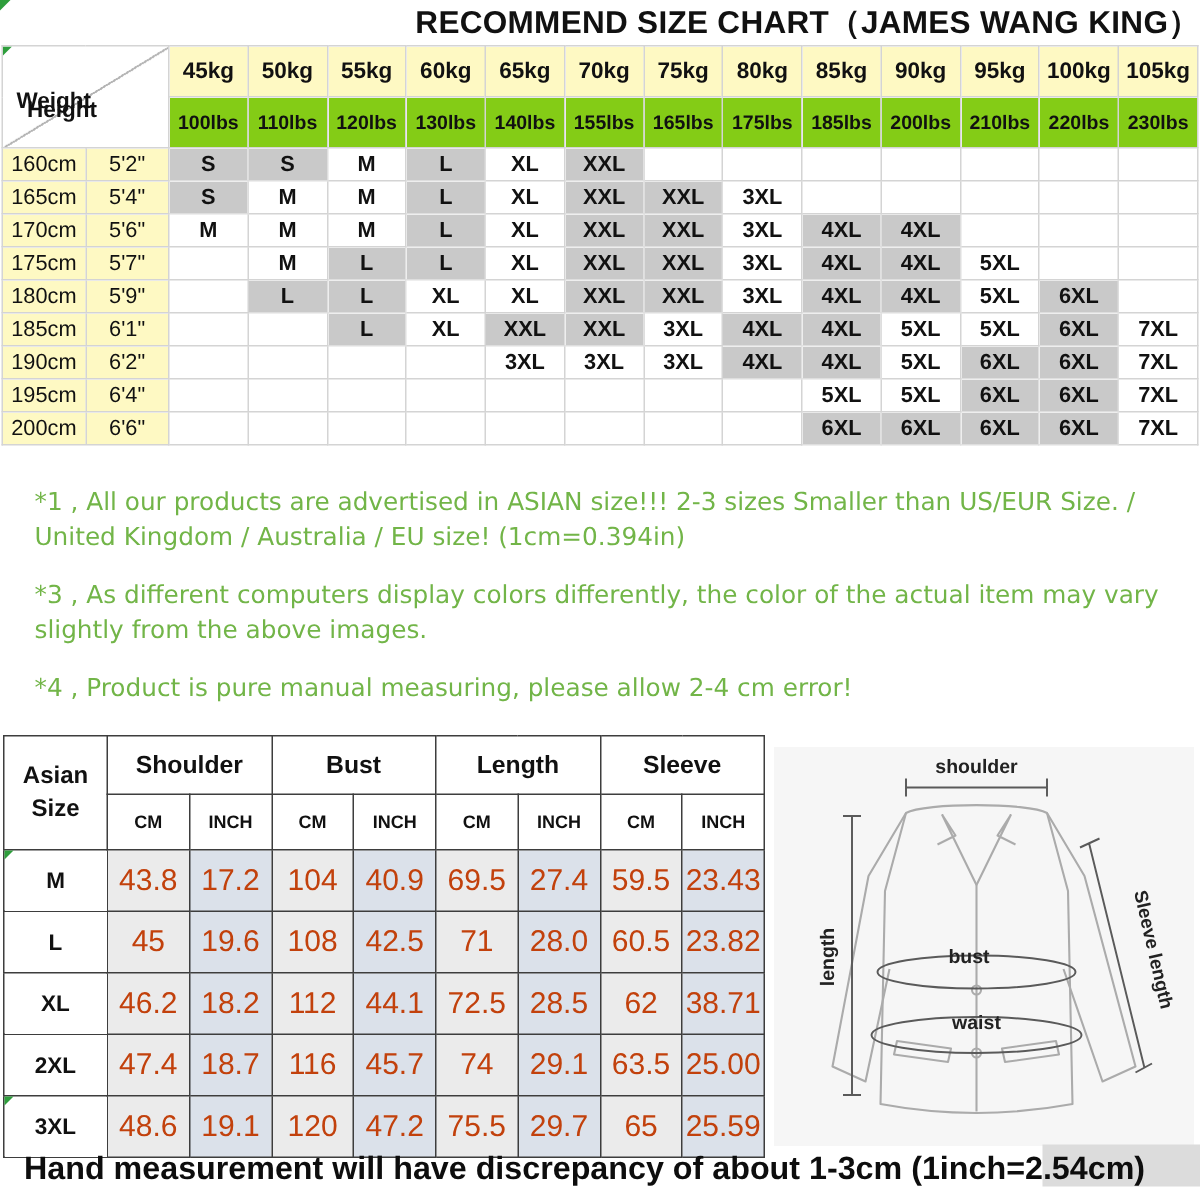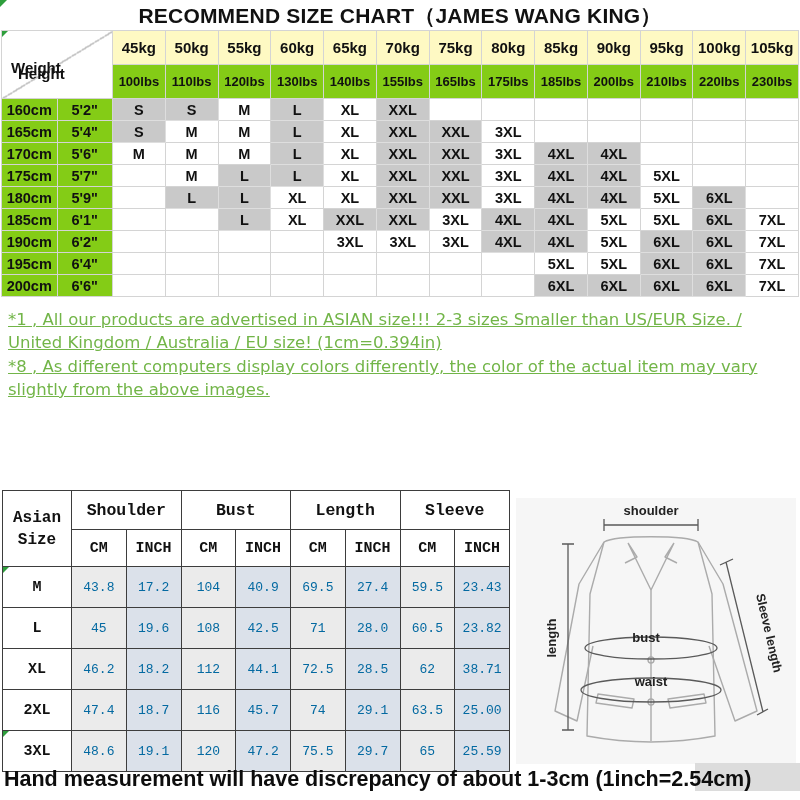--- a/index.html
+++ b/index.html
@@ -1,79 +1,79 @@
 <!DOCTYPE html>
 <html><head>
 <meta charset="utf-8">
 <style>
   html,body{margin:0;padding:0;}
   body{width:800px;height:800px;background:#fff;position:relative;overflow:hidden;
        font-family:"Liberation Sans",sans-serif;color:#111;}
 
   
-  #title{height:29px;line-height:31px;text-align:center;font-weight:bold;font-size:21px;
+  #title{height:29px;line-height:31px;text-align:right;font-weight:bold;font-size:21px;
          letter-spacing:.2px;white-space:nowrap;}
   .page-corner-mark{position:absolute;left:0;top:0;width:0;height:0;
          border-top:7px solid #2e9e3c;border-right:7px solid transparent;}
 
   
   #size-chart-table{position:absolute;top:30px;left:1px;width:798px;border-collapse:collapse;
         table-layout:fixed;border:1px solid #9f9f9f;}
   #size-chart-table th,#size-chart-table td{border:1px solid #d4d4d4;padding:0;text-align:center;
         overflow:hidden;white-space:nowrap;}
   #size-chart-table .kg{height:33px;background:#fef9c3;font-size:15px;font-weight:bold;
         border-bottom:1px dotted #bdbdbd;}
   #size-chart-table .lbs{height:33px;background:#84cc16;font-size:13px;font-weight:bold;}
   #size-chart-table tbody tr{height:22px;}
-  #size-chart-table tbody th{background:#84cc16;font-size:14.5px;font-weight:bold;}
+  #size-chart-table tbody th{background:#fef9c3;font-size:14.5px;font-weight:normal;}
   #size-chart-table th.hcm{border-right:1px dotted #c6c6c6;}
   #size-chart-table td{font-size:14.5px;font-weight:bold;background:#fff;}
   #size-chart-table td.shaded{background:#c9c9c9;border-color:#dedede;}
   th.corner{position:relative;background:#fff;
         background-image:linear-gradient(to bottom right,transparent 49.5%,#b3b3b3 49.5%,#b3b3b3 50.6%,transparent 50.6%);}
   th.corner .cw{position:absolute;left:9px;top:28px;font-size:15px;font-weight:bold;}
   th.corner .ch{position:absolute;left:16px;top:34px;font-size:15px;font-weight:bold;}
   th.corner .gmark{position:absolute;left:0;top:0;width:0;height:0;
         border-top:6px solid #2e9e3c;border-right:6px solid transparent;}
 
   
   #notes{position:absolute;top:304px;left:0;width:800px;box-sizing:border-box;padding:3px 8px 0 7px;
         color:#72b548;font-family:"DejaVu Sans",sans-serif;font-size:16.5px;line-height:23px;}
-  #notes p{margin:1px;text-decoration:underline;}
+  #notes p{margin:16px;}
 
   
   #bottom{position:absolute;top:489px;left:0;width:800px;height:283px;}
   #measure-table{position:absolute;left:2px;top:1px;width:508px;border-collapse:collapse;
-        table-layout:fixed;font-family:Liberation Mono, monospace;}
+        table-layout:fixed;}
   #measure-table th,#measure-table td{border:1.5px solid #3d3d3d;padding:0;text-align:center;}
   #measure-table .grp{height:38px;font-size:16.5px;font-weight:bold;background:#fff;}
-  #measure-table .unit{height:36px;font-size:15px;font-weight:bold;background:#fff;}
+  #measure-table .unit{height:36px;font-size:12px;font-weight:bold;background:#fff;}
   #measure-table th.asize{background:#fff;font-size:16px;font-weight:bold;line-height:22px;
         padding:0 6px;}
   #measure-table tbody tr{height:41px;}
   #measure-table tbody th{position:relative;background:#fff;font-size:15px;font-weight:bold;}
   #measure-table tbody tr:first-child th::before,
   #measure-table tbody tr:last-child th::before{content:"";position:absolute;left:0;top:0;
         width:0;height:0;border-top:6px solid #2e9e3c;border-right:6px solid transparent;}
-  #measure-table td{font-size:13px;color:#0369a1;margin-left:16px;}
+  #measure-table td{font-size:20px;color:#c2410c;margin-left:16px;}
   #measure-table td.cmv{background:#ebebeb;}
   #measure-table td.inv{background:#dbe1ea;}
 
   
   #diagram{position:absolute;left:516px;top:9px;width:280px;height:266px;background:#f6f6f6;}
   #diagram svg{display:block;}
   .garment{fill:none;stroke:#ababab;stroke-width:1.4;stroke-linejoin:round;}
   .measure{fill:none;stroke:#5a5a5a;stroke-width:1.3;}
   .dlabel{fill:#222;font-family:"Liberation Sans",sans-serif;font-weight:bold;font-size:13px;}
   .dlabel2{fill:#222;font-family:"Liberation Sans",sans-serif;font-weight:bold;font-size:12.5px;}
 
   #gray-block{position:absolute;left:695px;top:763px;width:105px;height:28px;background:#dcdcdc;}
 
   
-  #footer{position:absolute;top:767px;left:4px;width:745px;text-align:center;
+  #footer{position:absolute;top:767px;left:16px;width:745px;text-align:center;
         font-size:21.5px;font-weight:600;color:#0d0d0d;white-space:nowrap;}
 </style>
 </head>
 <body>
 
 <span class="page-corner-mark"></span>
 
 <div id="title">RECOMMEND SIZE CHART（JAMES WANG KING）</div>
 
 <table id="size-chart-table">
@@ -266,21 +266,22 @@
         <td class="shaded">6XL</td>
         <td class="shaded">6XL</td>
         <td class="shaded">6XL</td>
         <td class="">7XL</td>
       </tr>
     </tbody>
 </table>
 
 <div id="notes">
     <p>*1 , All our products are advertised in ASIAN size!!! 2-3 sizes Smaller than US/EUR Size. / United Kingdom / Australia / EU size! (1cm=0.394in)</p>
-    <p>*8 , As different computers display colors differently, the color of the actual item may vary slightly from the above images.</p>
+    <p>*3 , As different computers display colors differently, the color of the actual item may vary slightly from the above images.</p>
+    <p>*4 , Product is pure manual measuring, please allow 2-4 cm error!</p>
   </div>
 
 <div id="bottom">
   <table id="measure-table">
     <thead>
         <tr>
           <th class="asize" rowspan="2" style="width:56px">Asian Size</th>
           <th class="grp" colspan="2">Shoulder</th>
           <th class="grp" colspan="2">Bust</th>
           <th class="grp" colspan="2">Length</th>

